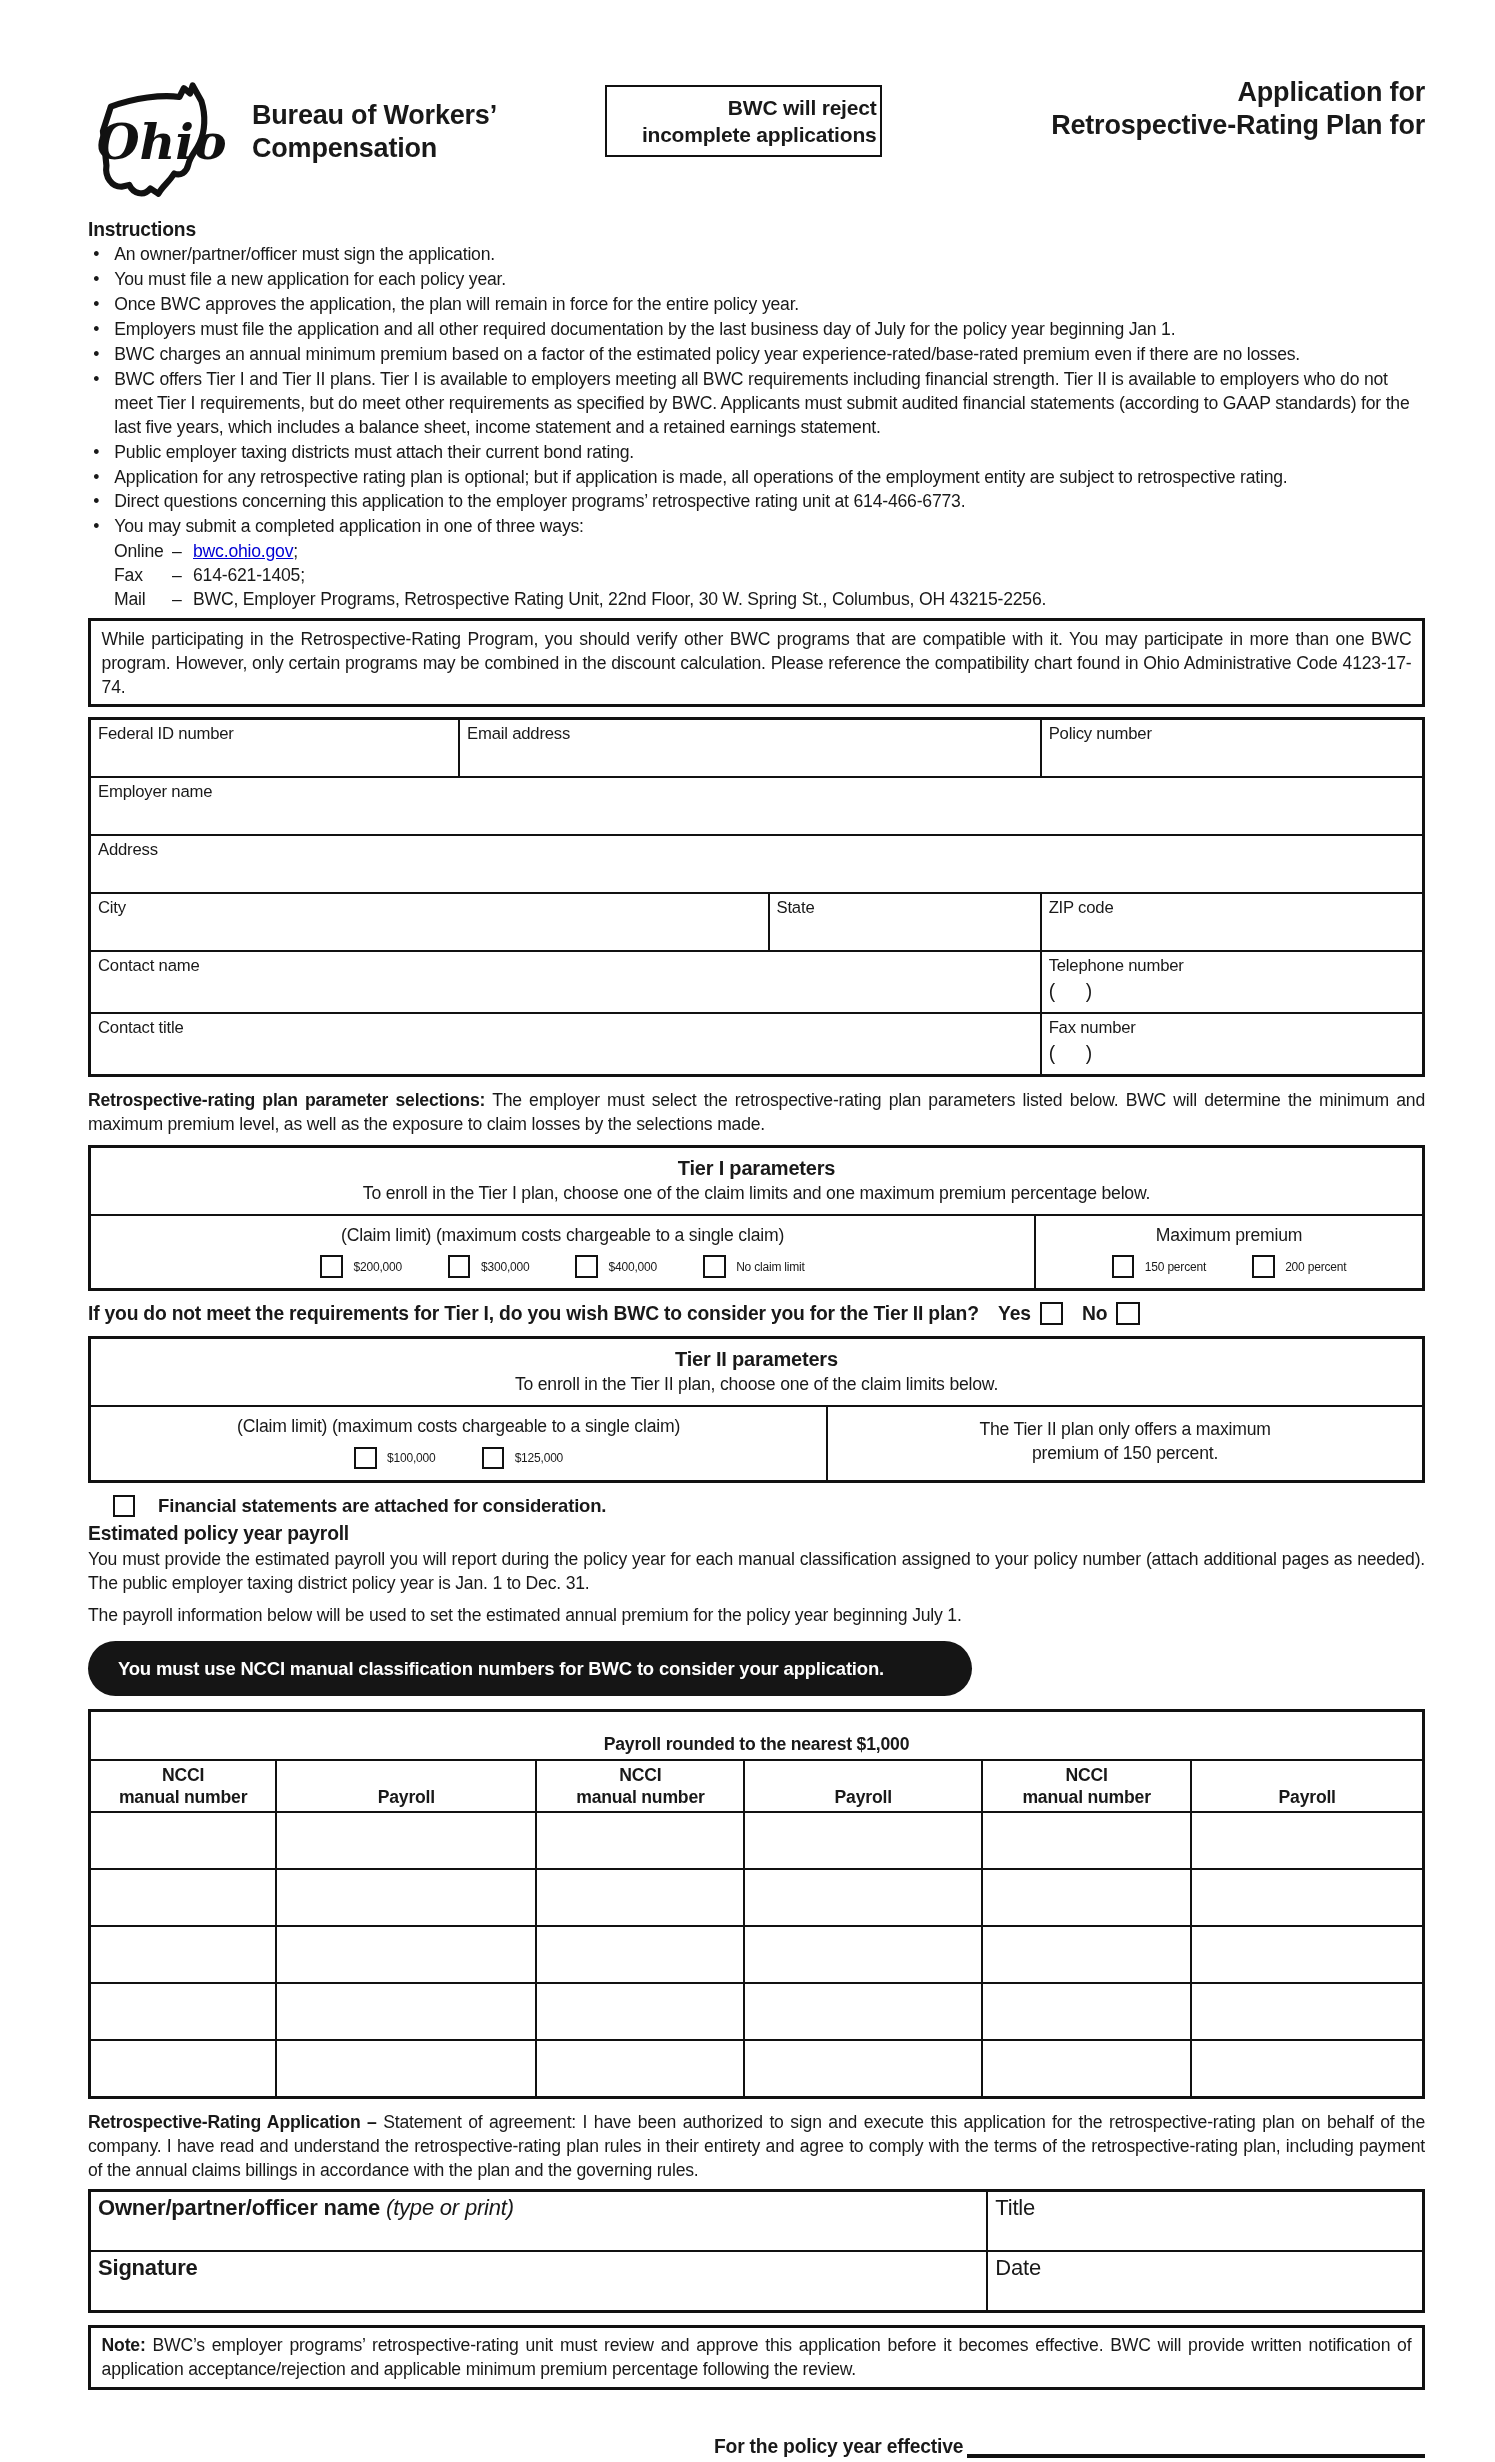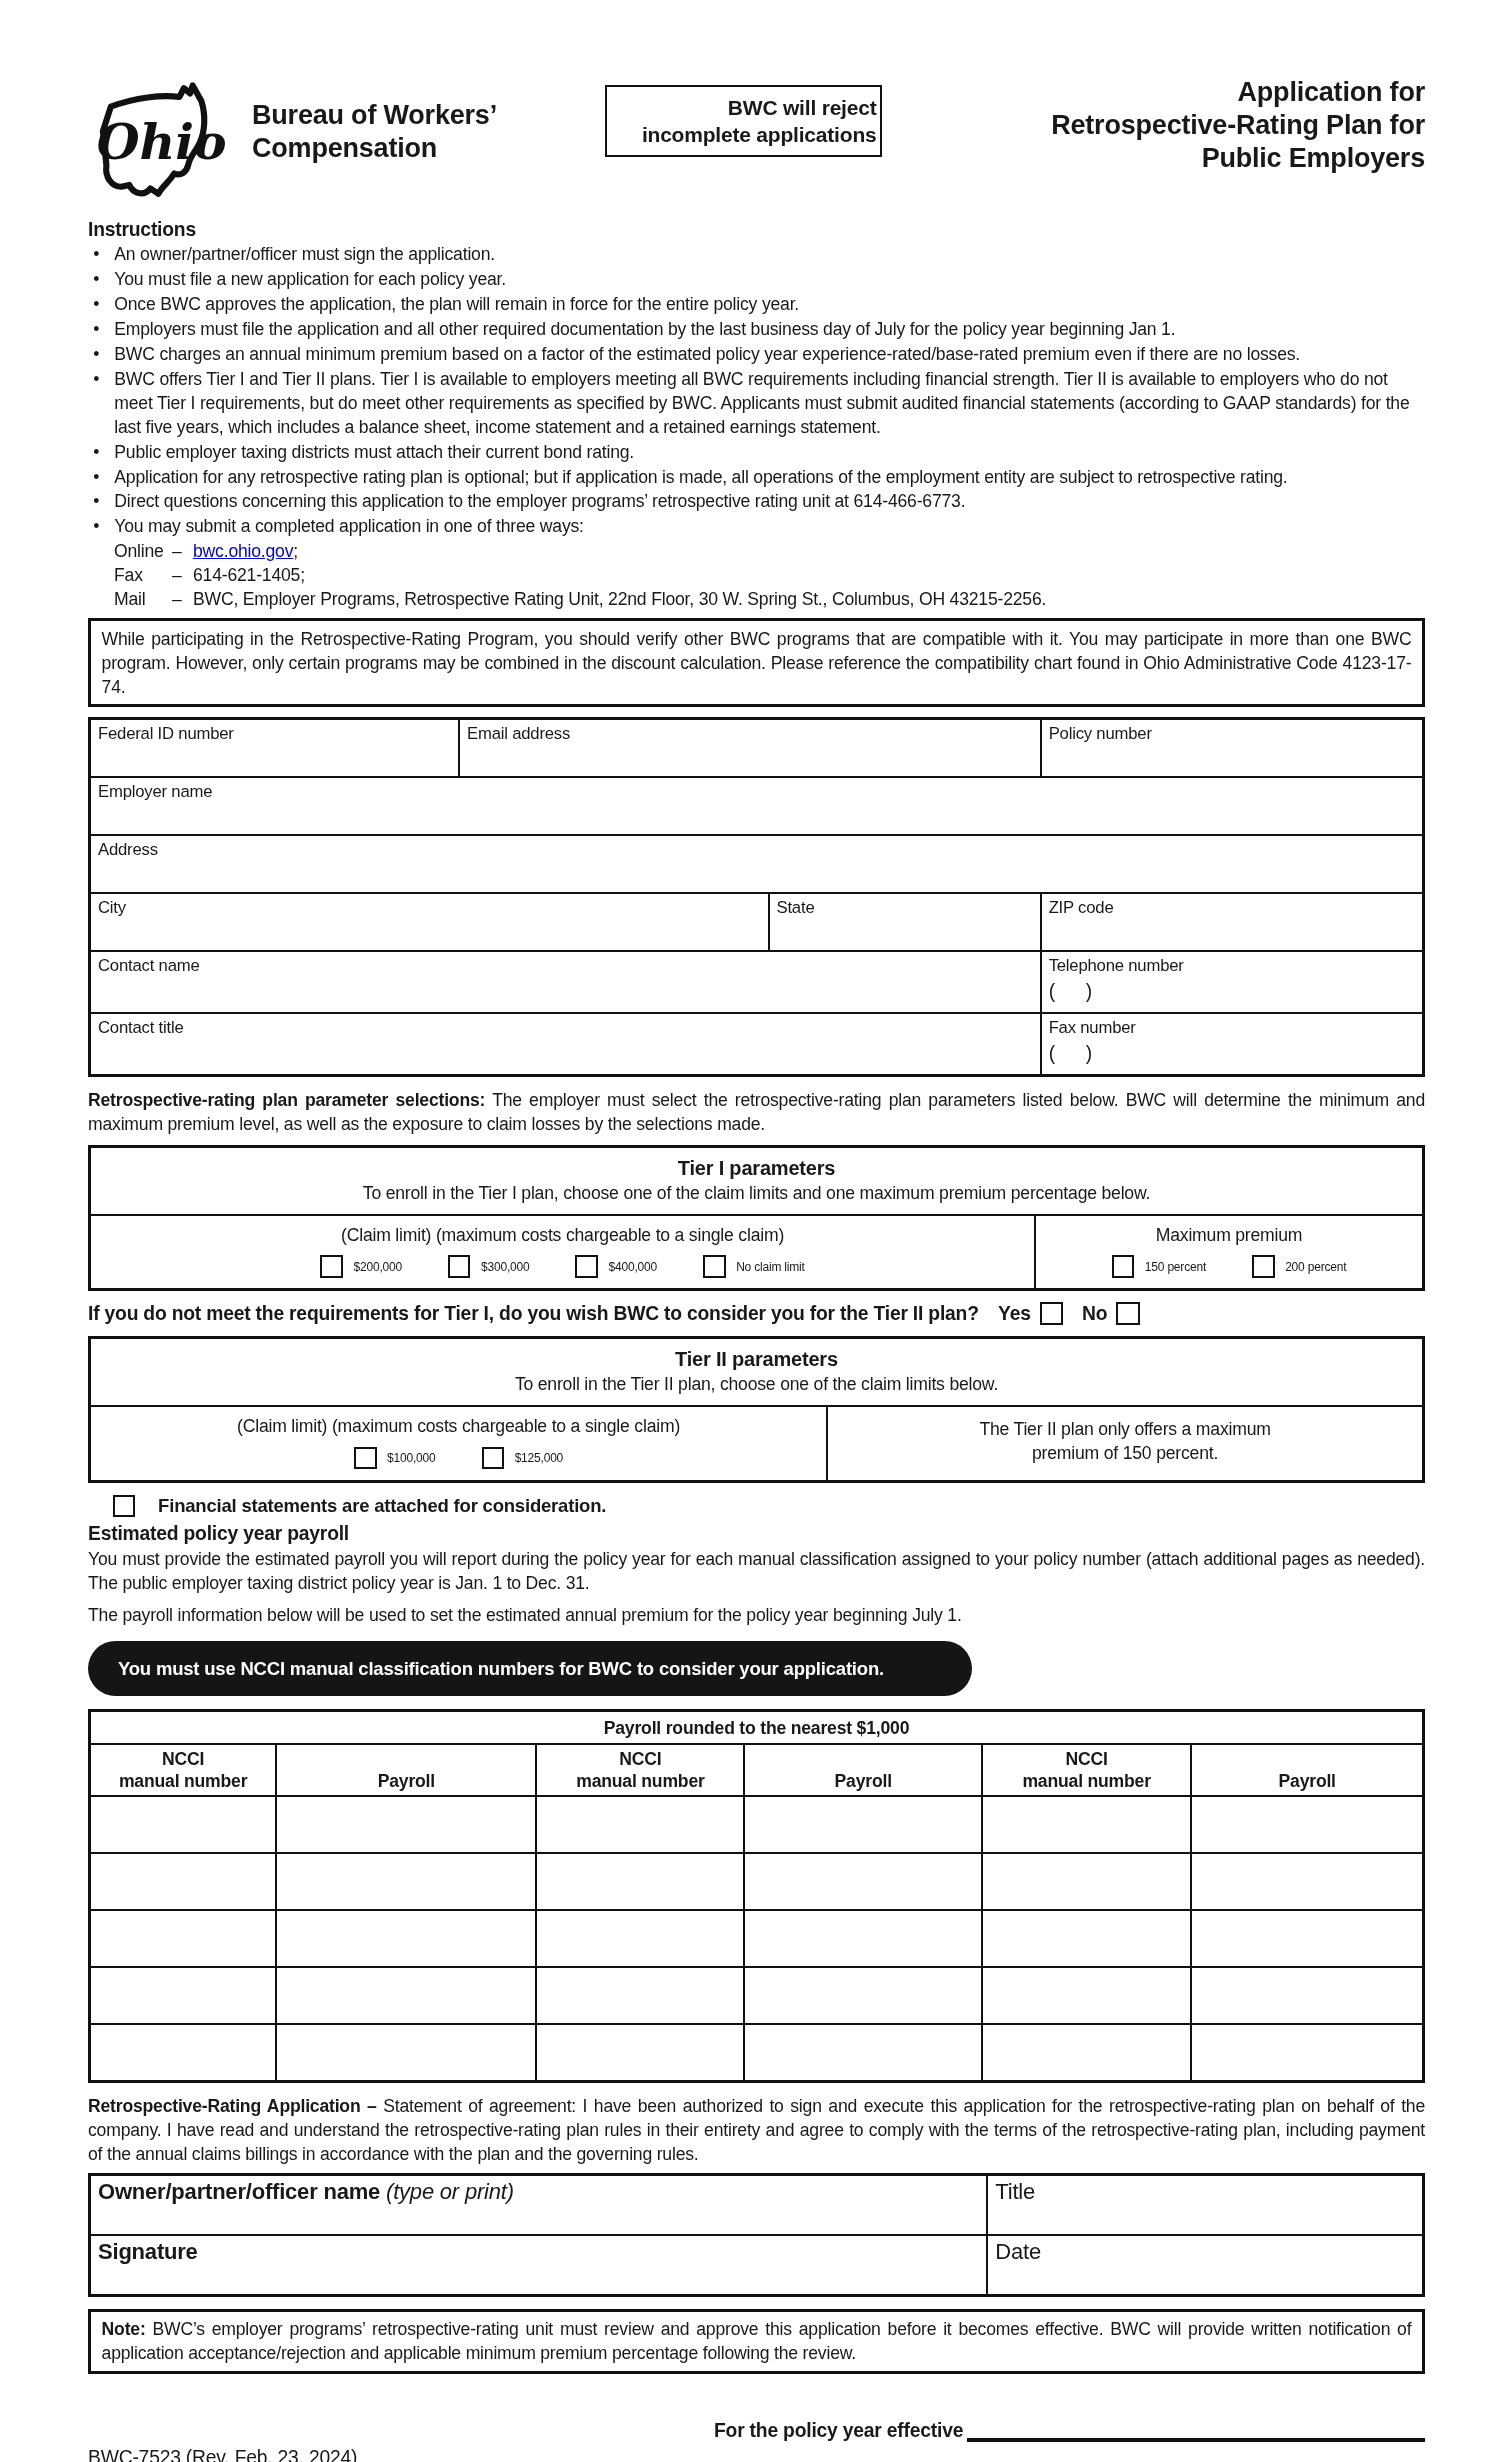--- a/index.html
+++ b/index.html
@@ -63,21 +63,21 @@
   .fin-line .cb{margin-right:23px;}
 
   
   .payroll-head{font-weight:bold;font-size:19.3px;margin-top:5.3px;}
   .pay-par{font-size:17.6px;line-height:24px;margin-top:1.8px;text-align:justify;}
   .pay-par2{font-size:17.6px;line-height:24px;margin-top:8.8px;}
   .ncci-banner{margin-top:14px;width:884px;height:55px;background:#151515;border-radius:30px;color:#fff;display:flex;align-items:center;padding-left:30px;box-sizing:border-box;font-weight:bold;font-size:18.5px;}
 
   table.payroll{border-collapse:collapse;width:100%;margin-top:12.3px;table-layout:fixed;border:3.5px solid #111;}
   table.payroll td,table.payroll th{border:2.6px solid #111;font-size:17.6px;}
-  td.ptitle{border-bottom:none;text-align:center;font-weight:bold;font-size:18.5px;height:26px;padding-top:4px;}
+  td.ptitle{border-bottom:none;text-align:center;font-weight:bold;font-size:18.5px;height:26px;padding-top:20px;}
   table.payroll th{border-top:none;vertical-align:bottom;text-align:center;font-weight:bold;line-height:22px;padding-bottom:3.5px;height:46px;}
   td.pcell{height:53px;}
 
   
   .agree{font-size:17.6px;line-height:24px;margin-top:10.6px;text-align:justify;}
   table.sig{border-collapse:collapse;width:100%;margin-top:7px;table-layout:fixed;border:3.5px solid #111;}
   table.sig td{border:2.6px solid #111;vertical-align:top;padding:3.5px 7px;font-size:22px;height:51px;margin-top:8px;}
 
   .note-box{border:3.5px solid #111;margin-top:12.3px;padding:5.3px 10.6px;font-size:17.6px;line-height:24px;text-align:justify;}
 
@@ -102,21 +102,20 @@
       <div>Bureau of Workers’</div>
       <div>Compensation</div>
     </div>
     <div class="reject-box">
       <div>BWC will reject</div>
       <div>incomplete applications</div>
     </div>
     <div class="big-title">
       <div>Application for</div>
       <div>Retrospective-Rating Plan for</div>
-      <div>Public Employers</div>
     </div>
   </div>
 
   <div class="inst-head">Instructions</div>
   <ul class="bullets">
     <li>
           <span class="dot">•</span>
           <span>An owner/partner/officer must sign the application.</span>
         </li>
     <li>

